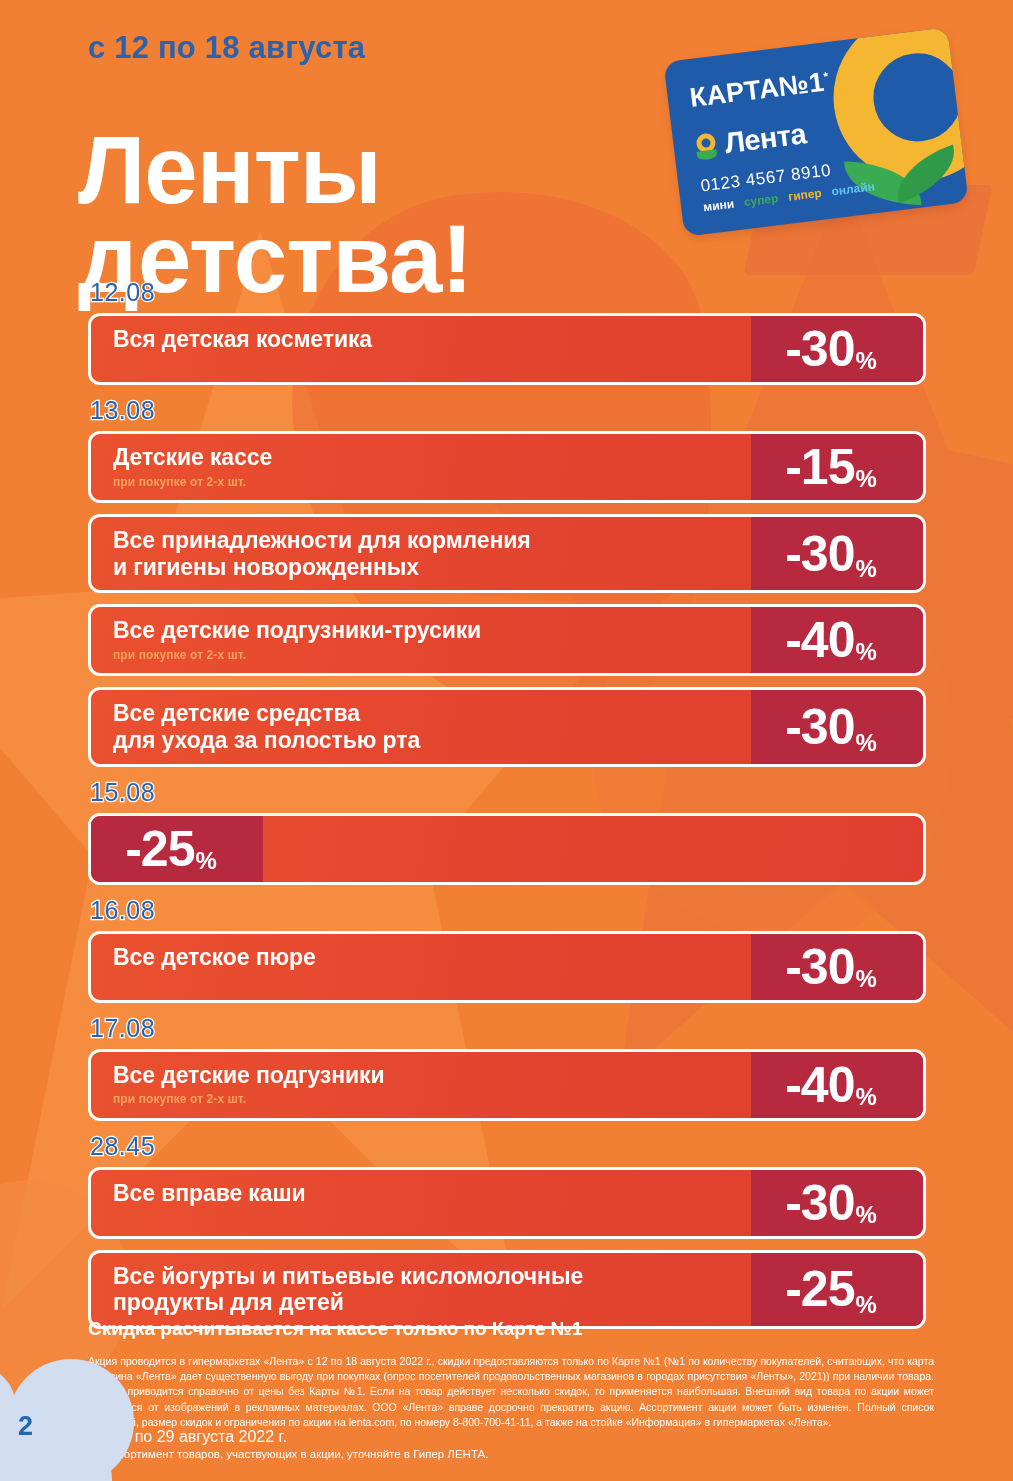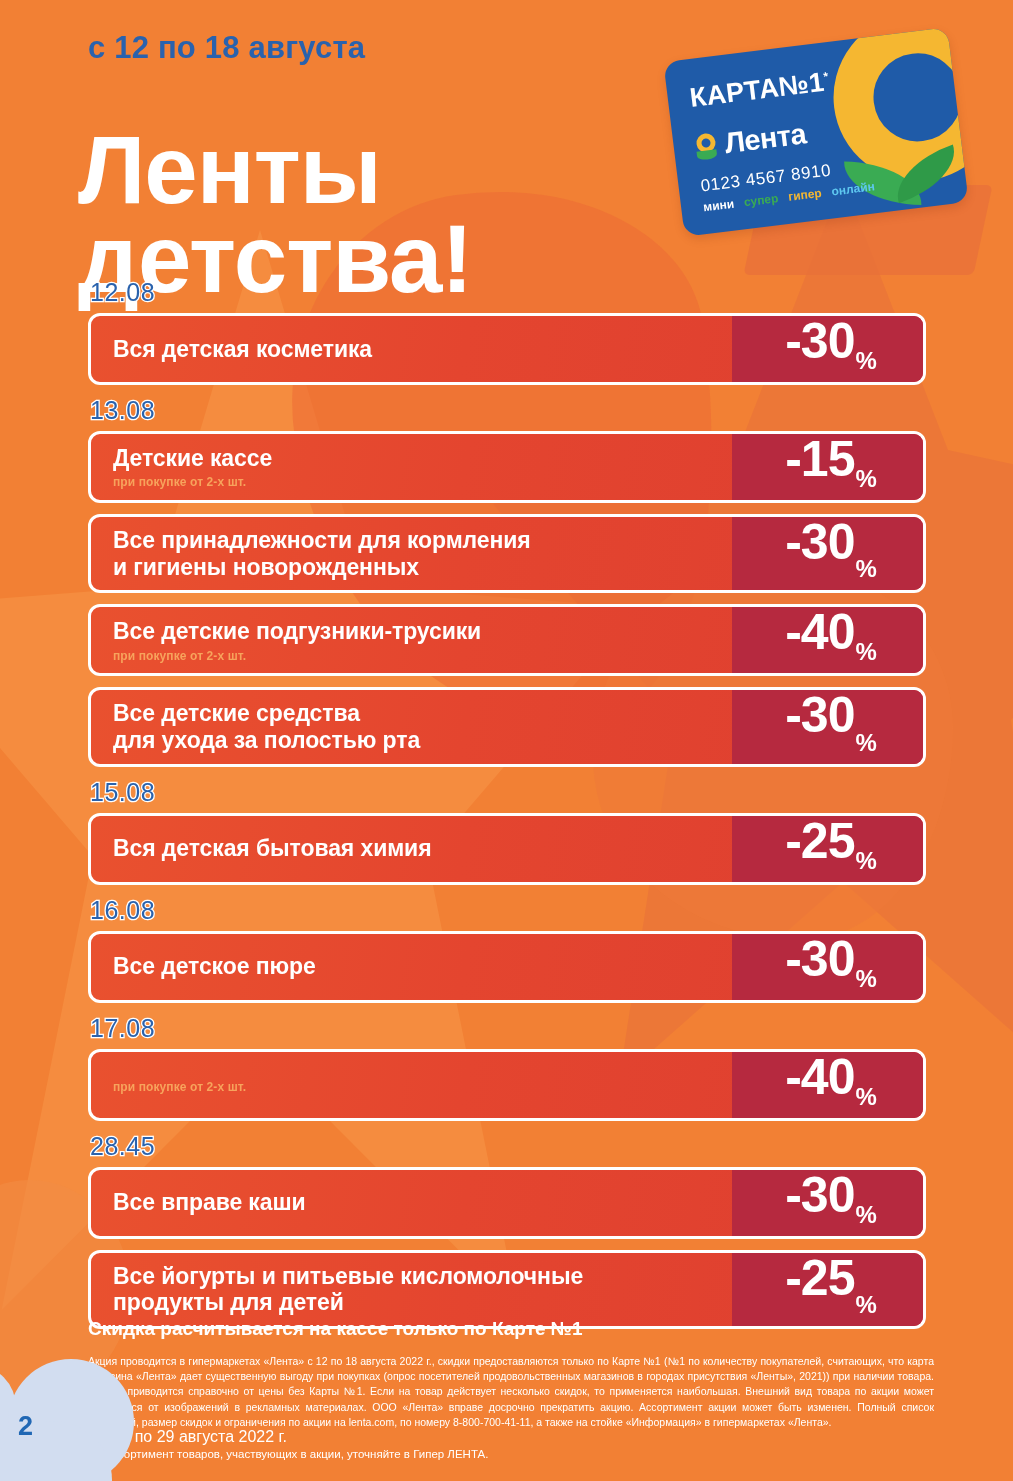--- a/index.html
+++ b/index.html
@@ -276,44 +276,43 @@
     border-radius: 12px;
     overflow: hidden;
     background: linear-gradient(100deg, #e9512f 0%, #e4452f 45%, #de3f30 100%);
     margin-bottom: 11px;
     min-height: 66px;
   }
   .promo-text {
     flex: 1 1 auto;
     display: flex;
     flex-direction: column;
-    justify-content: center;
     padding: 10px 14px 10px 22px;
   }
   .promo-title {
     font-size: 23px;
     font-weight: 700;
     color: #ffffff;
     line-height: 1.16;
     letter-spacing: -.1px;
   }
   .promo-note {
     font-size: 12px;
     font-weight: 700;
     color: #f7a35c;
     margin-top: 4px;
     letter-spacing: .1px;
   }
   .promo-discount {
     flex: 0 0 160px;
     background: #b6293f;
     display: flex;
+    align-items: center;
     justify-content: center;
     padding-right: 12px;
-    padding-left: 19px;
   }
   .promo-discount .val {
     font-size: 50px;
     font-weight: 700;
     color: #ffffff;
     line-height: 1;
     letter-spacing: -1px;
   }
   .promo-discount .pct {
     font-size: 24px;
@@ -462,23 +461,20 @@
           </div>
           <div class="promo-discount">
             <span class="val">-30</span>
             <span class="pct">%</span>
           </div>
         </div>
       </div>
       <div class="day-group">
         <div class="day-label">15.08</div>
         <div class="promo-row">
-          <div class="promo-text">
-            <div class="promo-title">Вся детская бытовая химия</div>
-          </div>
           <div class="promo-discount">
             <span class="val">-25</span>
             <span class="pct">%</span>
           </div>
         </div>
       </div>
       <div class="day-group">
         <div class="day-label">16.08</div>
         <div class="promo-row">
           <div class="promo-text">
@@ -487,20 +483,21 @@
           <div class="promo-discount">
             <span class="val">-30</span>
             <span class="pct">%</span>
           </div>
         </div>
       </div>
       <div class="day-group">
         <div class="day-label">17.08</div>
         <div class="promo-row">
           <div class="promo-text">
+            <div class="promo-title">Все детские подгузники</div>
             <div class="promo-note">при покупке от 2-х шт.</div>
           </div>
           <div class="promo-discount">
             <span class="val">-40</span>
             <span class="pct">%</span>
           </div>
         </div>
       </div>
       <div class="day-group">
         <div class="day-label">28.45</div>

